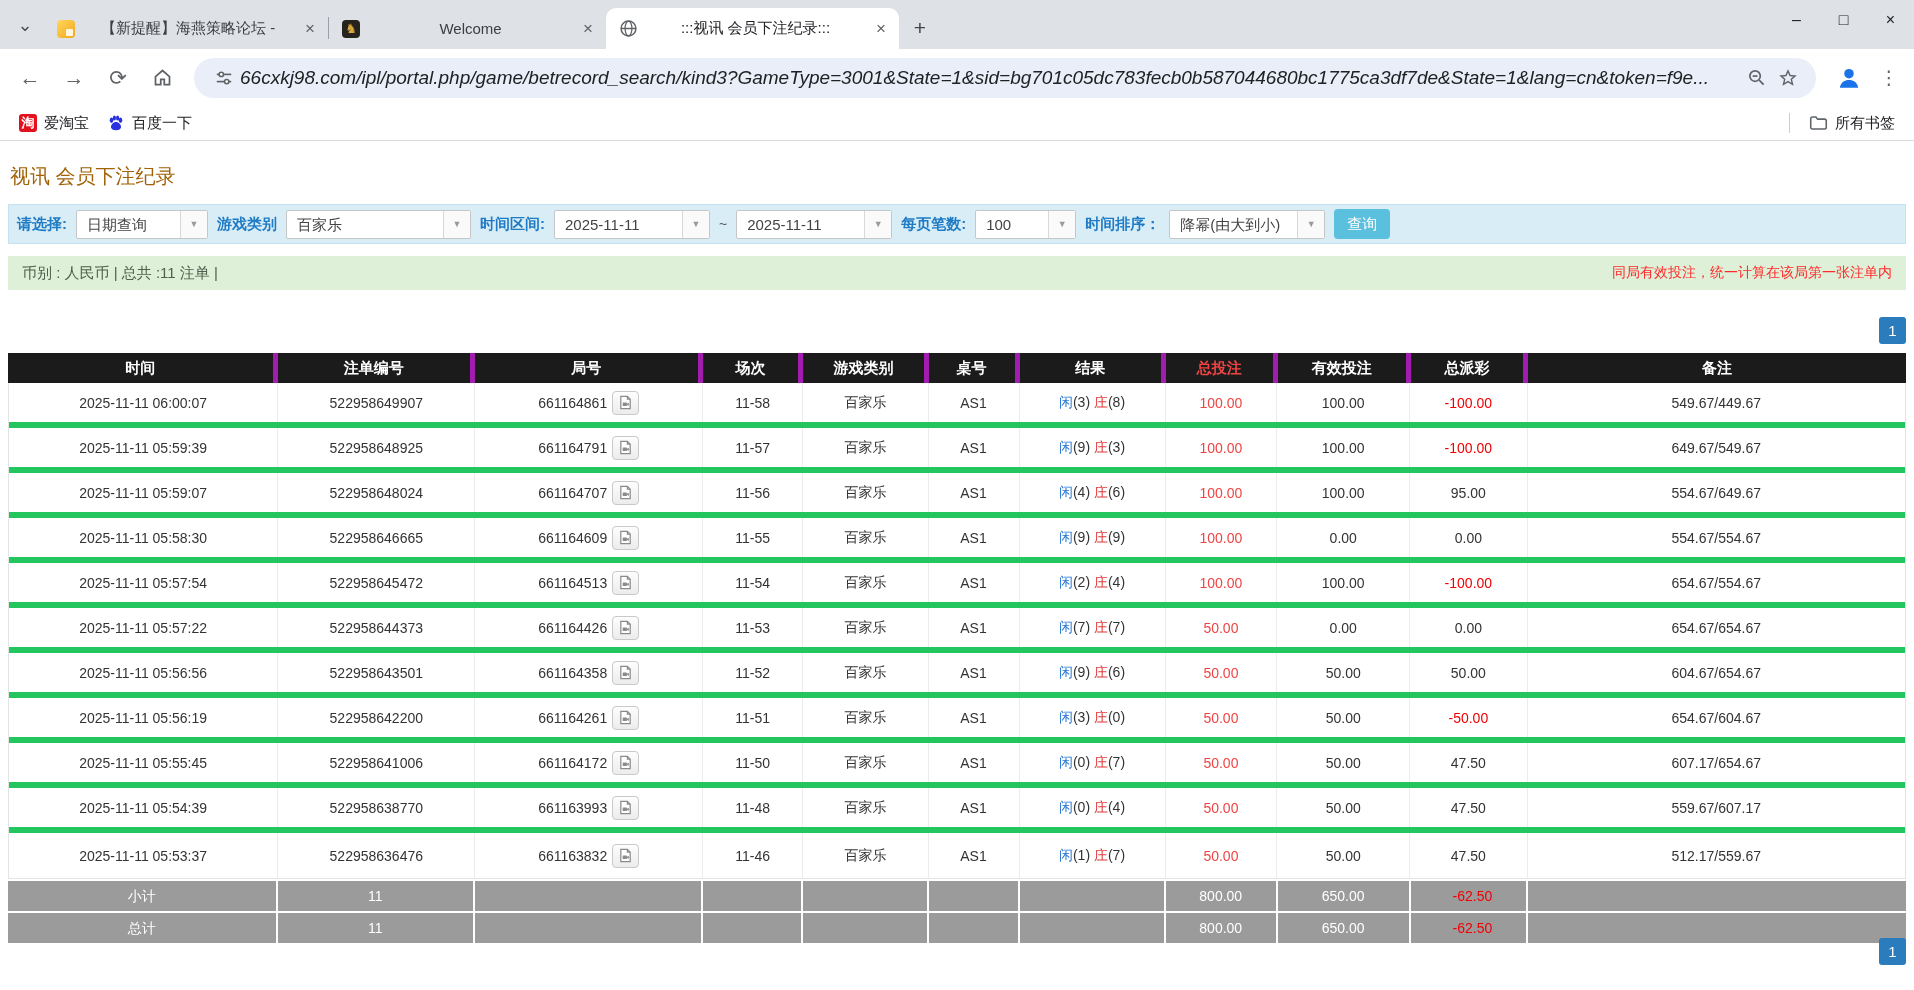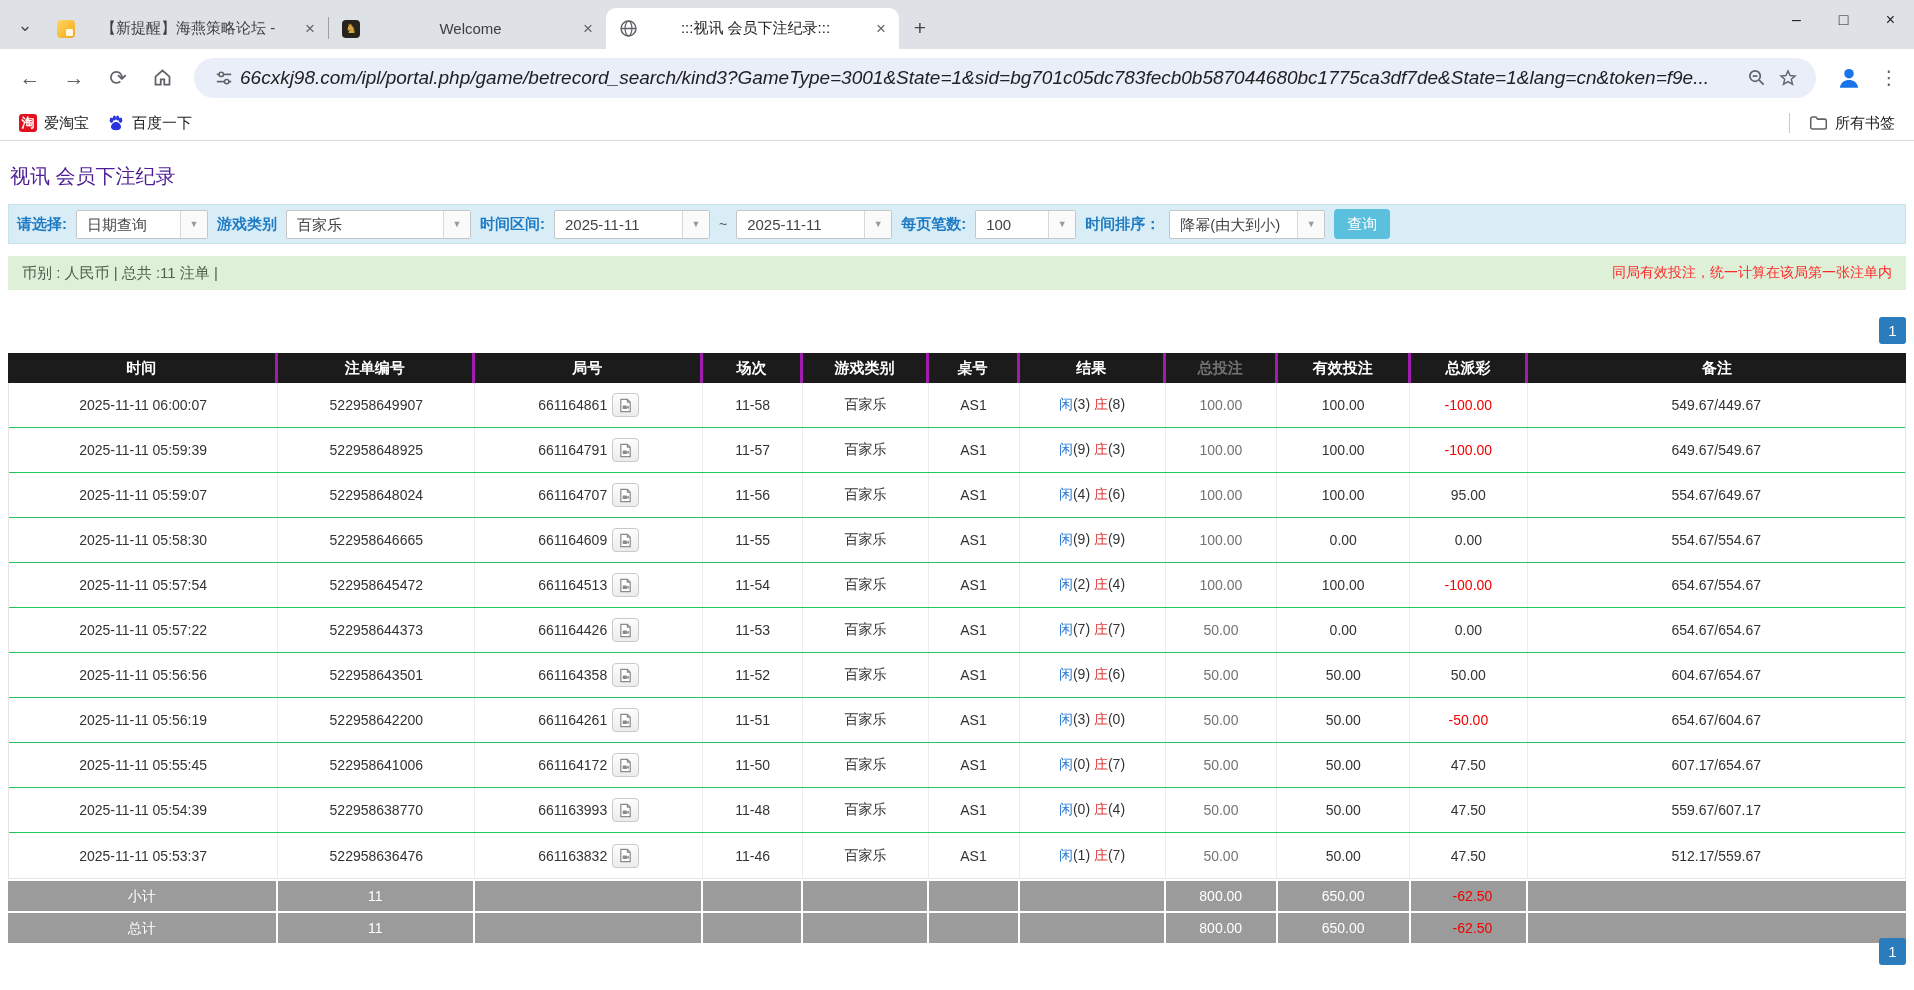--- a/index.html
+++ b/index.html
@@ -40,21 +40,21 @@
 
   .bookmarks { height:35px; background:#fff; border-bottom:1px solid #dadce0; display:flex; align-items:center; padding:0 10px; }
   .bm-item { display:flex; align-items:center; gap:7px; padding:0 9px; font-size:15px; color:#202124; height:28px; }
   .bm-ico-tao { width:18px; height:18px; background:#e3101e; color:#fff; border-radius:3px; font-size:13px; font-weight:bold;
     display:flex; align-items:center; justify-content:center; }
   .bm-spacer { flex:1; }
   .bm-divider { width:1px; height:20px; background:#c8cbcf; margin:0 10px; }
 
   
   .page { position:relative; height:805px; background:#fff; }
-  .page-title { font-size:20px; font-weight:400; color:#4c1d95; padding:22px 0 0 10px; }
+  .page-title { font-size:20px; font-weight:400; color:#a16207; padding:22px 0 0 10px; }
 
   .filterbar { margin:14px 8px 0 8px; background:#d9edf7; border:1px solid #c3e3f2; padding:5px 8px; display:flex;
     align-items:center; gap:9px; height:40px; }
   .flabel { color:#1e7bc4; font-weight:bold; font-size:15px; white-space:nowrap; }
   .tilde { color:#555; font-size:14px; }
   .sel { display:flex; border:1px solid #c6c6c6; background:#fff; height:29px; border-radius:2px; align-items:stretch; }
   .sel .val { padding:0 10px; line-height:27px; font-size:15px; color:#444; white-space:nowrap; }
   .sel .arrow { width:27px; border-left:1px solid #d8d8d8; background:#fafafa; display:flex; align-items:center;
     justify-content:center; color:#9a9a9a; font-size:9px; }
   .sel.w-choose .val { width:103px; }
@@ -70,34 +70,34 @@
   .infobar .left { color:#50604e; font-size:15px; }
   .infobar .right { color:#ff2a2a; font-size:14px; }
 
   .pager-top { margin:27px 8px 9px 8px; text-align:right; height:27px; }
   .page-box { display:inline-block; width:27px; height:27px; background:#2b7cbd; border-radius:3px; color:#fff;
     font-size:15px; line-height:27px; text-align:center; }
   .pager-bottom { position:absolute; right:8px; top:797px; }
 
   .btable { margin:0 8px; font-size:14px; color:#333; }
   .thead { display:flex; background:#1b1b1b; color:#fff; font-weight:bold; font-size:15px; height:30px; line-height:30px; }
-  .thead .th { text-align:center; border-right:3px solid #a21caf; }
+  .thead .th { text-align:center; border-right:5px solid #a21caf; }
   .thead .th:last-child { border-right:none; }
   .tbody { border:1px solid #e4e4e4; border-top:none; }
-  .trow { display:flex; height:45px; align-items:stretch; border-bottom:1px solid #22c55e; background:#fff; }
+  .trow { display:flex; height:45px; align-items:stretch; border-bottom:6px solid #22c55e; background:#fff; }
   .trow:last-child { border-bottom:none; }
   .td { display:flex; align-items:center; justify-content:center; text-align:center; border-right:1px solid #ececec;
     gap:5px; overflow:hidden; }
   .td:last-child { border-right:none; }
   .c-time{width:14.2%;} .c-betid{width:10.4%;} .c-round{width:12%;} .c-session{width:5.3%;}
   .c-game{width:6.6%;} .c-table{width:4.8%;} .c-result{width:7.7%;} .c-totalbet{width:5.9%;}
   .c-validbet{width:7%;} .c-payout{width:6.2%;} .c-remark{width:19.9%;}
   .thead .c-time,.thead .c-betid,.thead .c-round,.thead .c-session,.thead .c-game,.thead .c-table,
   .thead .c-result,.thead .c-totalbet,.thead .c-validbet,.thead .c-payout,.thead .c-remark { flex:0 0 auto; }
-  .c-totalbet { color:#737373; }
+  .c-totalbet { color:#ef4444; }
   .c-payout.neg { color:#f00000;text-align:right; }
   .res-p { color:#2777d4; } .res-b { color:#e03a3a; } .res-n { color:#333; }
   .video-btn { width:27px; height:24px; border:1px solid #c9c9c9; border-radius:4px;
     background:linear-gradient(#fdfdfd,#ececec); display:flex; align-items:center; justify-content:center; padding:0; }
 
   .srow { display:flex; height:30px; line-height:30px; margin-top:2px; color:#fff; font-size:14px; }
   .srow .td { background:#9b9b9b; border-right:2px solid #fff; align-items:center; height:30px; }
   .srow .td:last-child { border-right:none; }
   .srow .td.sneg { color:#f00000;padding-left:8px; }
 </style>

